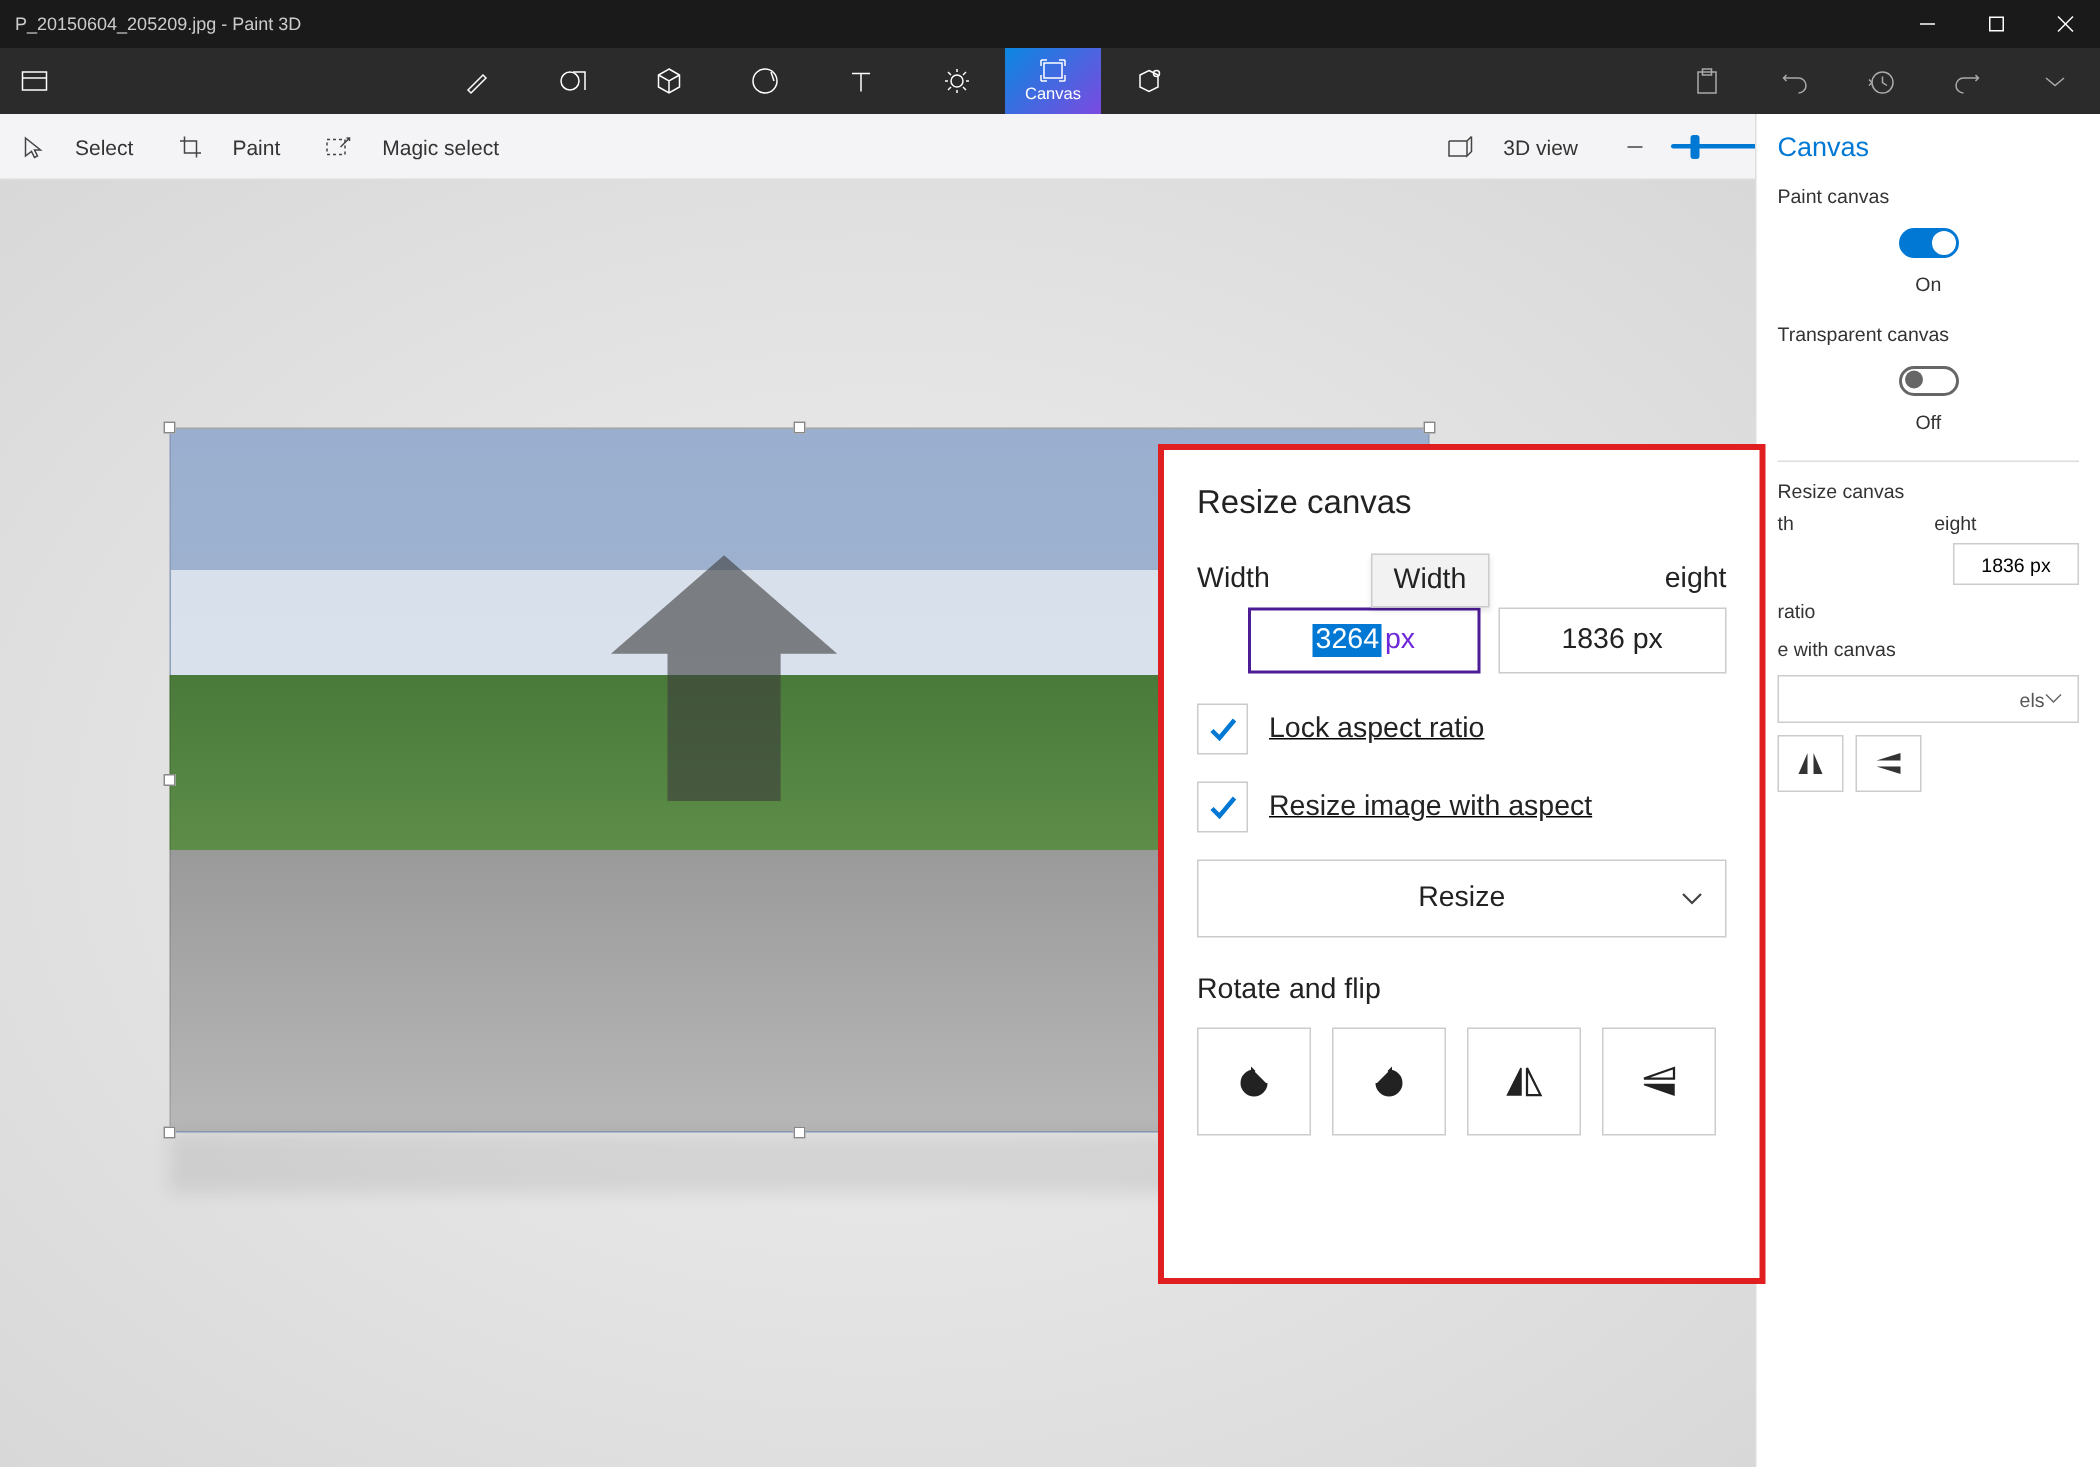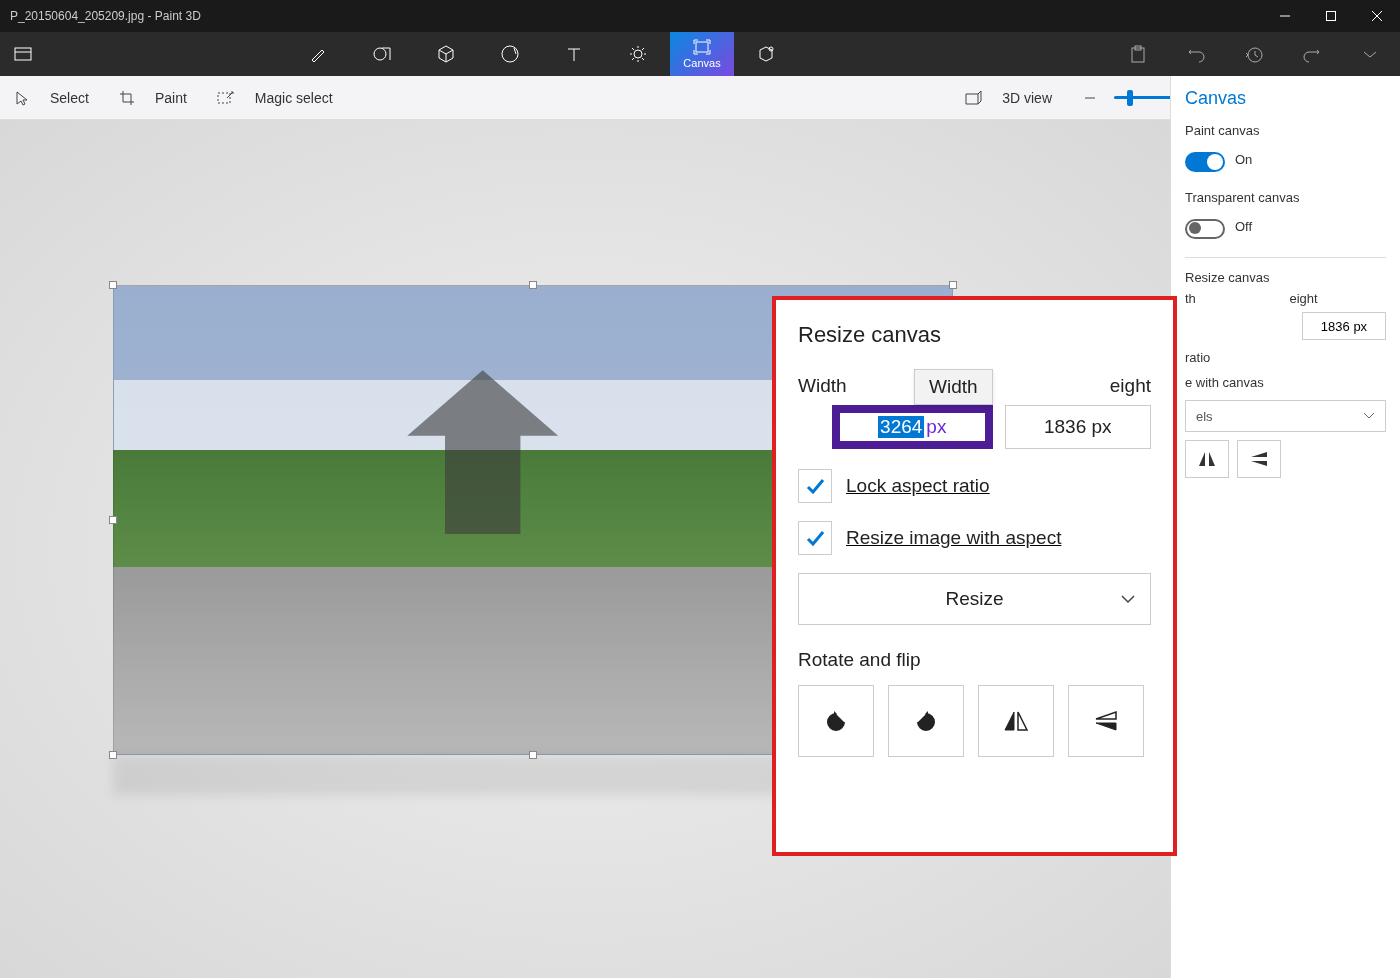--- a/index.html
+++ b/index.html
@@ -41,42 +41,42 @@
 .shadow-below { position:absolute; left:0; right:0; top:100%; height:40px; background: rgba(0,0,0,0.08); filter: blur(6px); }
 .handle { position: absolute; width: 8px; height: 8px; background: #fff; border: 1px solid #888; }
 .h-tl { left: -4px; top: -4px; } .h-tc { left: calc(50% - 4px); top: -4px; } .h-tr { right: -4px; top: -4px; }
 .h-ml { left: -4px; top: calc(50% - 4px); } .h-mr { right: -4px; top: calc(50% - 4px); }
 .h-bl { left: -4px; bottom: -4px; } .h-bc { left: calc(50% - 4px); bottom: -4px; } .h-br { right: -4px; bottom: -4px; }
 
 .sidepanel { position: absolute; top: 76px; right: 0; width: 230px; bottom: 0; background: #fff; border-left: 1px solid #ddd; padding: 12px 14px; font-size: 13px; color: #333; }
 .sidepanel .panel-title { color: #0078d4; font-size: 18px; margin-bottom: 14px; }
 .sidepanel .section { margin-bottom: 18px; }
 .sidepanel .lbl { font-size: 13px; color: #333; margin-bottom: 6px; display: block; }
-.toggle { display: flex; align-items: flex-start; gap: 10px; margin-top: 14px; }
+.toggle { display: flex; align-items: center; gap: 10px; margin-top: 14px; flex-direction: column; }
 .toggle .switch { width: 40px; height: 20px; border-radius: 10px; position: relative; }
 .toggle .switch.on { background: #0078d4; }
 .toggle .switch.off { background: #fff; border: 2px solid #666; }
 .toggle .switch.on::after { content:""; position:absolute; right:2px; top:2px; width:16px; height:16px; background:#fff; border-radius:50%; }
 .toggle .switch.off::after { content:""; position:absolute; left:2px; top:1px; width:12px; height:12px; background:#666; border-radius:50%; }
 .sidepanel hr { border: none; border-top: 1px solid #ddd; margin: 12px 0; }
 .side-row { display: flex; gap: 8px; }
 .side-col { flex: 1; }
 .side-input { width: 84px; height: 28px; border: 1px solid #ccc; text-align: center; font-size: 13px; }
-.side-select { width: 100%; height: 32px; border: 1px solid #ccc; display: flex; align-items: center; justify-content: space-between; padding: 0 10px; font-size: 13px; color: #555; }
+.side-select { width: 100%; height: 32px; border: 1px solid #ccc; display: flex; align-items: center; justify-content: flex-end; padding: 0 10px; font-size: 13px; color: #555; }
 .side-icon-row { display: flex; gap: 8px; margin-top: 8px; }
 .side-icon-btn { width: 44px; height: 38px; border: 1px solid #ccc; display: flex; align-items: center; justify-content: center; }
 
 .popup { position: absolute; left: 772px; top: 296px; width: 405px; height: 560px; background: #fff; border: 4px solid #e02020; padding: 22px 22px; }
 .popup h2 { font-size: 22px; font-weight: 400; color: #222; margin-bottom: 20px; }
 .popup .dim-labels { display: flex; gap: 28px; align-items: flex-start; margin-bottom: 8px; position: relative; margin-top: 27px; }
 .popup .dim-labels .dl { flex: 1; font-size: 19px; color: #222; }
 .popup .tooltip { position: absolute; left: 116px; top: -6px; background: #f2f2f2; border: 1px solid #ccc; padding: 6px 14px; font-size: 19px; color: #222; box-shadow: 0 2px 4px rgba(0,0,0,0.1); }
 .popup .dim-inputs { display: flex; gap: 12px; margin-bottom: 20px; }
 .popup .dim-input { flex: 1; height: 44px; border: 1px solid #ccc; display: flex; align-items: center; justify-content: center; font-size: 19px; color: #222; }
-.popup .dim-input.focused { border: 8px solid #4c1d95; margin-left: 34px; }
+.popup .dim-input.focused { border: 2px solid #4c1d95; margin-left: 34px; }
 .popup .dim-input .sel { background: #0078d4; color: #fff; padding: 0 2px; }
 .popup .dim-input .unit { color: #6d28d9; margin-left: 2px; }
 .popup .check-row { display: flex; align-items: center; gap: 14px; margin-bottom: 18px; text-decoration: underline; }
 .popup .checkbox { width: 34px; height: 34px; border: 1px solid #ccc; background: #fff; display: flex; align-items: center; justify-content: center; }
 .popup .checkbox svg { stroke: #0078d4; stroke-width: 3; fill: none; }
 .popup .check-label { font-size: 19px; color: #222; }
 .popup .select-row { height: 52px; border: 1px solid #ccc; display: flex; align-items: center; justify-content: center; font-size: 19px; color: #222; position: relative; margin-bottom: 24px; }
 .popup .select-row .chev { position: absolute; right: 14px; }
 .popup h3 { font-size: 19px; font-weight: 400; color: #222; margin-bottom: 14px; }
 .popup .rotate-row { display: flex; gap: 14px; }

